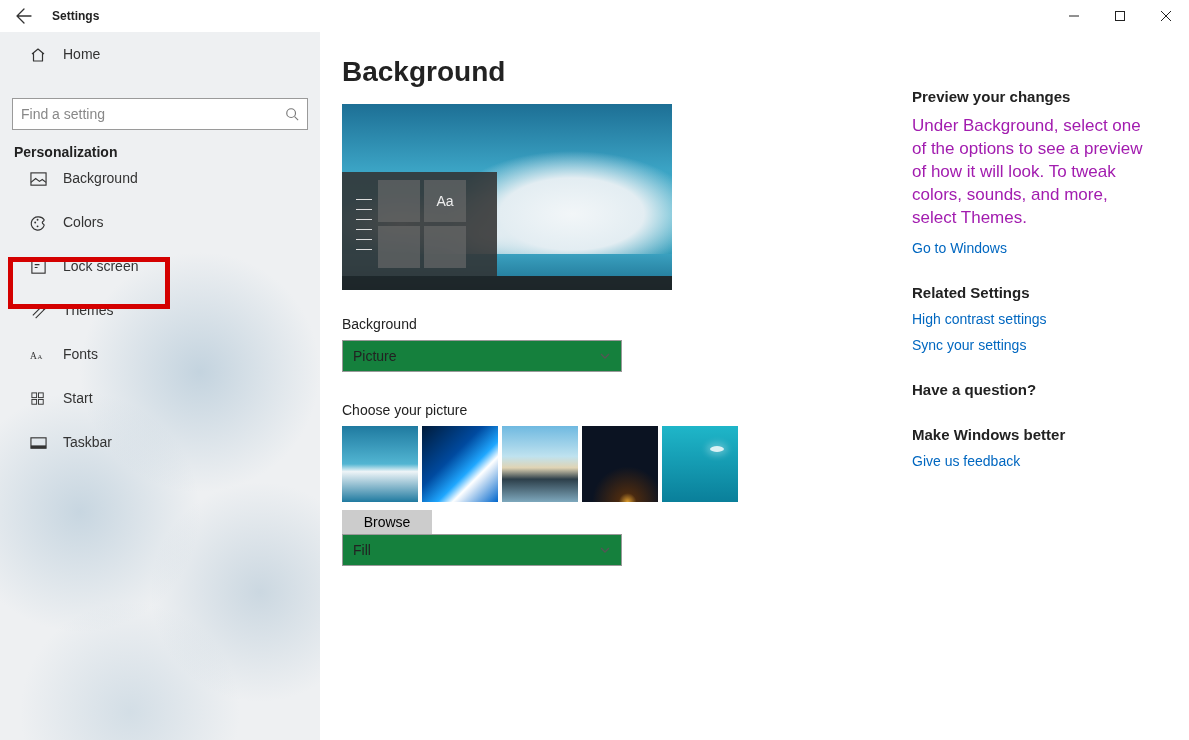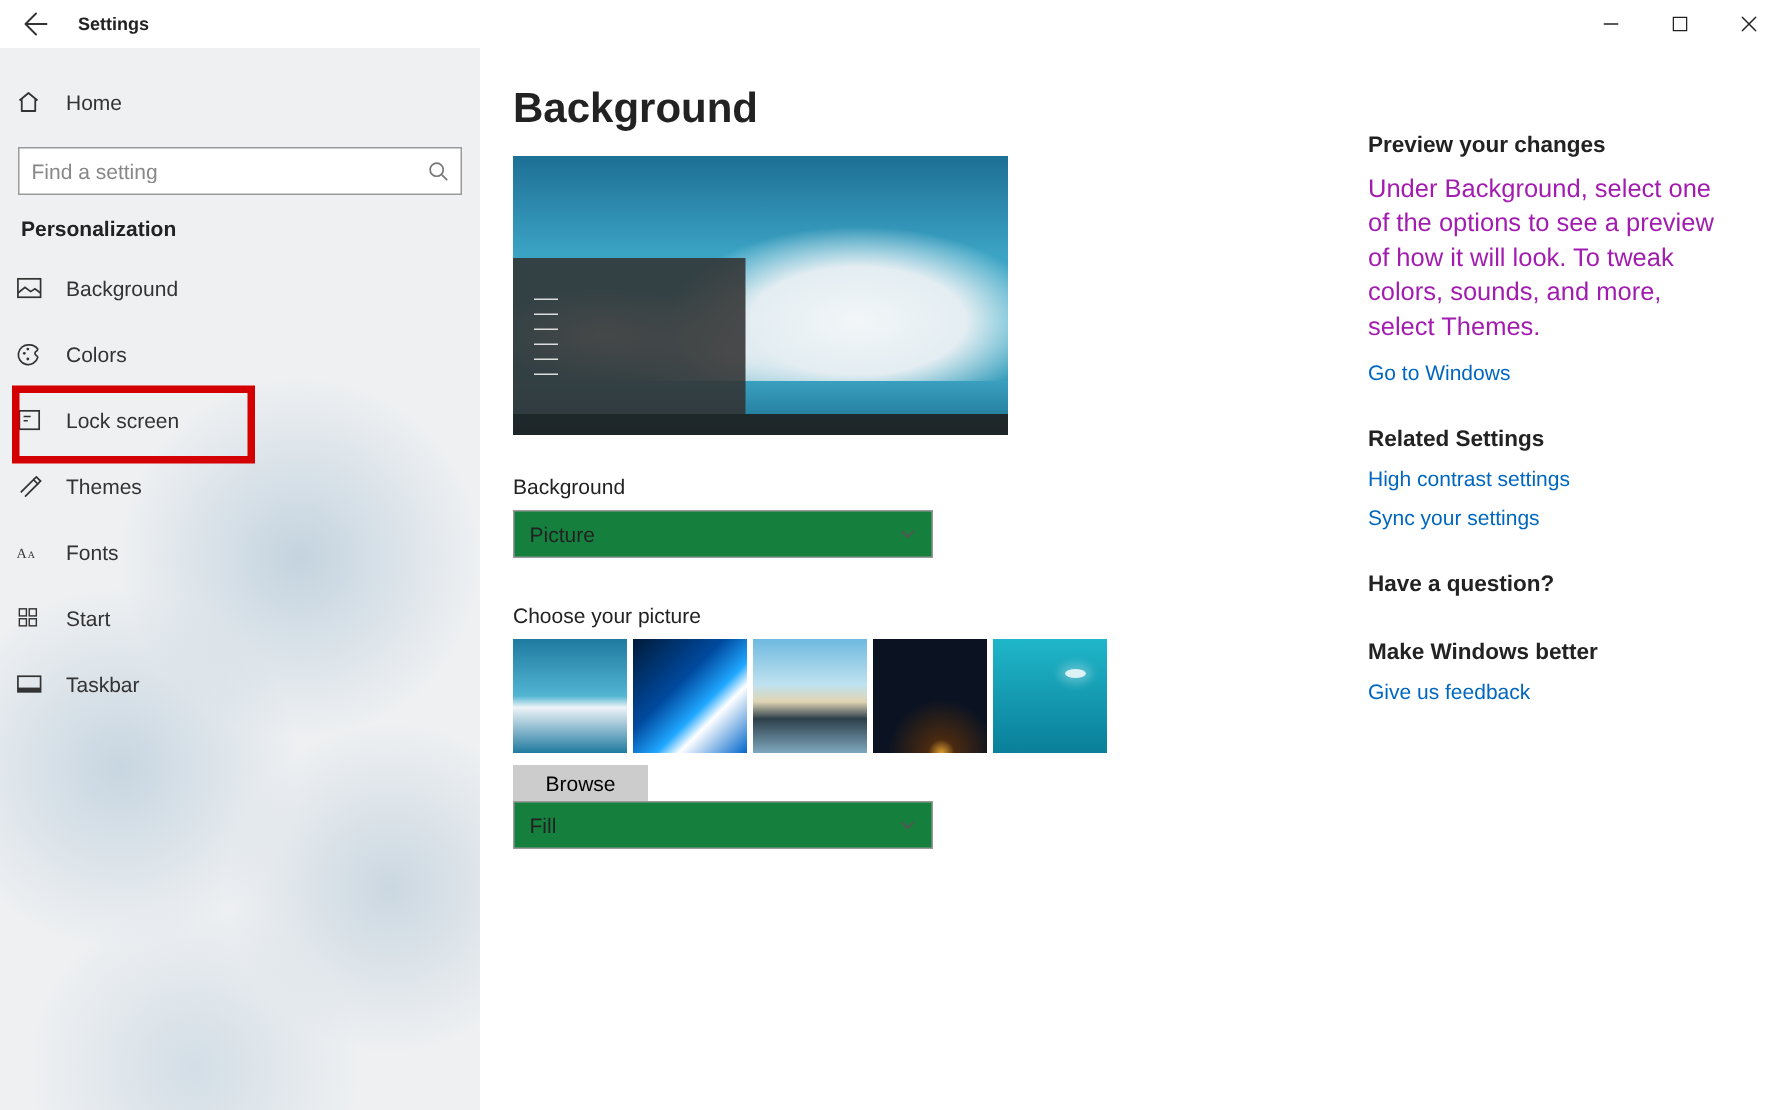--- a/index.html
+++ b/index.html
@@ -58,23 +58,22 @@
       radial-gradient(circle at 200px 340px, rgba(161,188,207,0.55), transparent 120px),
       radial-gradient(circle at 80px 480px, rgba(161,188,207,0.5), transparent 120px),
       radial-gradient(circle at 260px 560px, rgba(151,179,199,0.4), transparent 110px),
       radial-gradient(circle at 130px 680px, rgba(161,188,207,0.35), transparent 110px),
       linear-gradient(#eef0f2,#eef0f2);
   }
 
   .home-row, .nav-item {
     height: 44px;
     display:flex;
-    align-items:center;
     gap: 16px;
-    padding: 0 10px;
+    padding: 0 29px;
     cursor:pointer;
     color:#333;
   }
   .home-row { margin-top: 4px; }
   .nav-icon {
     width: 18px; height: 18px;
     display:flex;align-items:center;justify-content:center;
   }
   .nav-label { font-size: 14px; }
 
@@ -379,20 +378,26 @@
         <div class="water"></div>
         <div class="overlay">
           <div class="menu-lines">
             <span></span>
               <span></span>
               <span></span>
               <span></span>
               <span></span>
               <span></span>
           </div>
+          <div class="tiles">
+            <div class="tile"></div>
+            <div class="tile aa">Aa</div>
+            <div class="tile"></div>
+            <div class="tile"></div>
+          </div>
         </div>
         <div class="taskbar"></div>
       </div>
 
       <div class="field-label first">Background</div>
       <div class="select">
         <span>Picture</span>
         <span>
           <svg width="12" height="12" viewBox="0 0 12 12">
               <path d="M2 4 L6 8 L10 4" stroke="#555" stroke-width="1.3" fill="none"></path>

